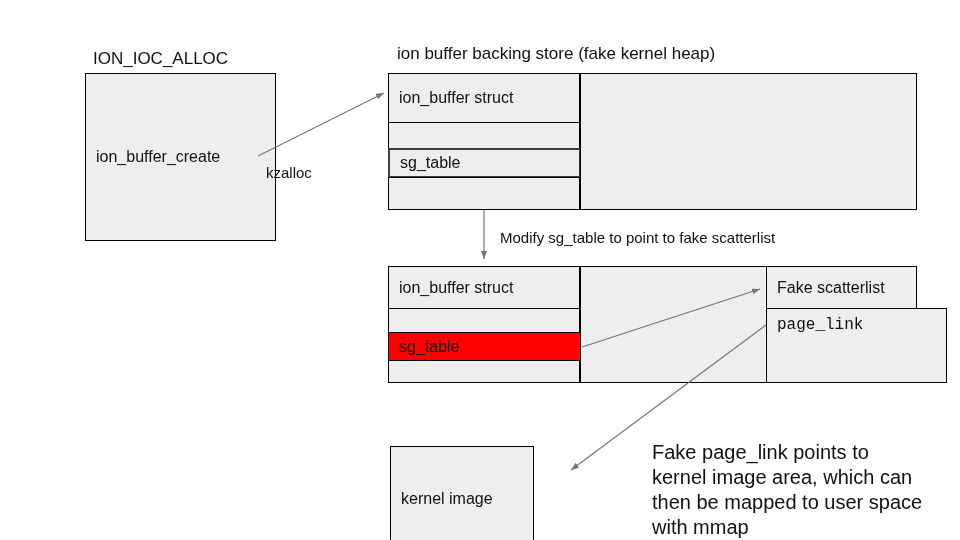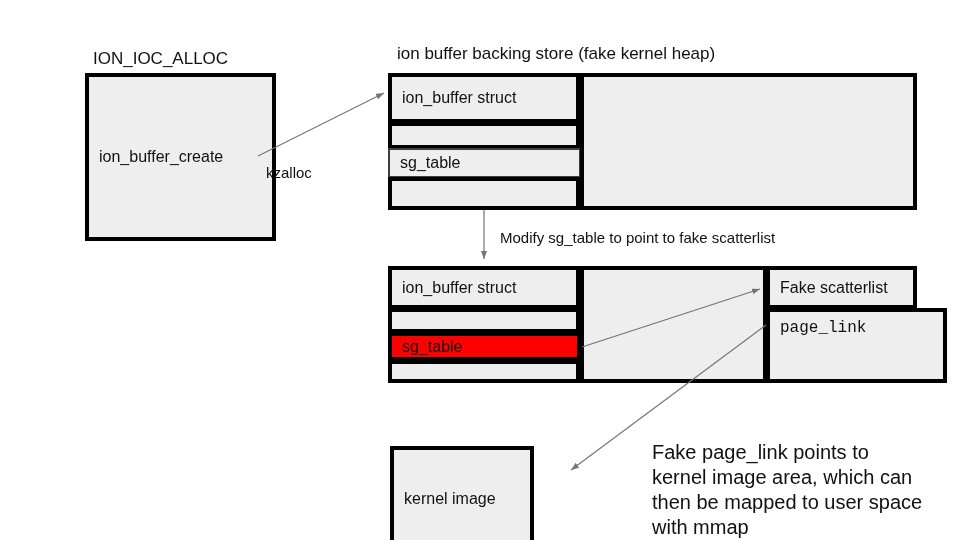--- a/index.html
+++ b/index.html
@@ -3,21 +3,21 @@
 <meta charset="utf-8">
 <style>
   html,body{margin:0;padding:0;background:#ffffff;}
   #canvas{
     position:relative;width:960px;height:540px;background:#ffffff;overflow:hidden;
     font-family:"Liberation Sans","DejaVu Sans",sans-serif;color:#111111;
   }
   .abs{position:absolute;box-sizing:border-box;}
   .title{font-size:17px;white-space:nowrap;}
   .box{
-    background:#eeeeee;border:4px solid #000000;
+    background:#eeeeee;border:1px solid #000000;
     font-size:16px;display:flex;align-items:center;padding-left:10px;
     overflow:hidden;white-space:nowrap;
   }
   .box.toppad{align-items:flex-start;padding-top:7px;}
   .box.nolabel{padding-left:0;}
   .box.thick{border-width:2px;border-color:#3d3d3d;}
   .box.red{background:#ff0000;}
   .label{font-size:15px;white-space:nowrap;}
   .note{font-size:20px;line-height:25px;width:272px;}
   svg.overlay{position:absolute;left:0;top:0;pointer-events:none;}

